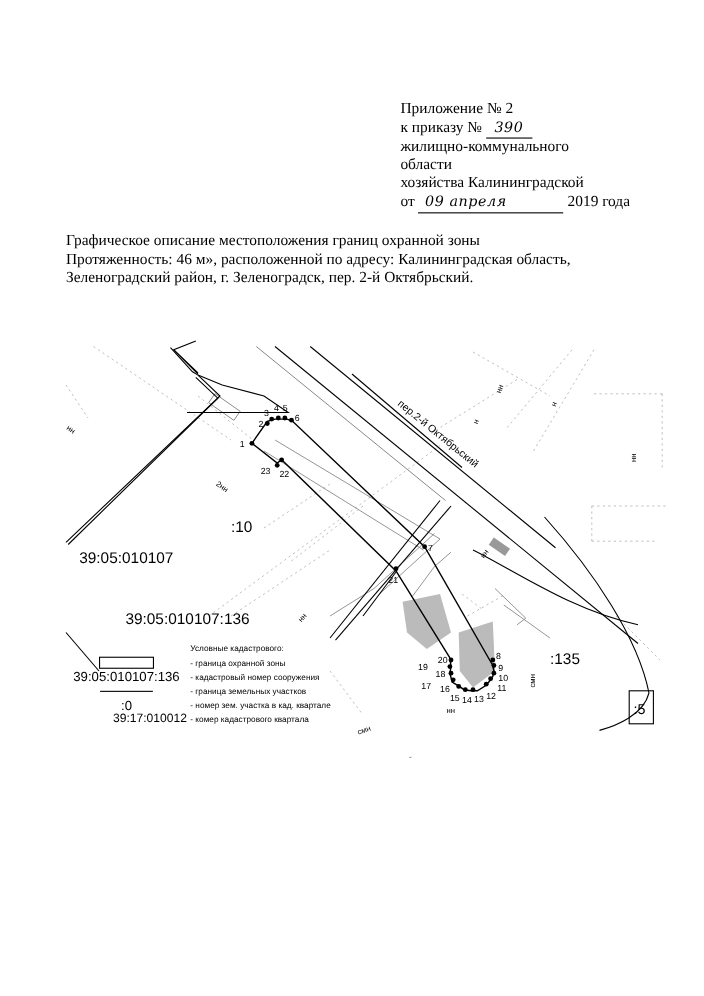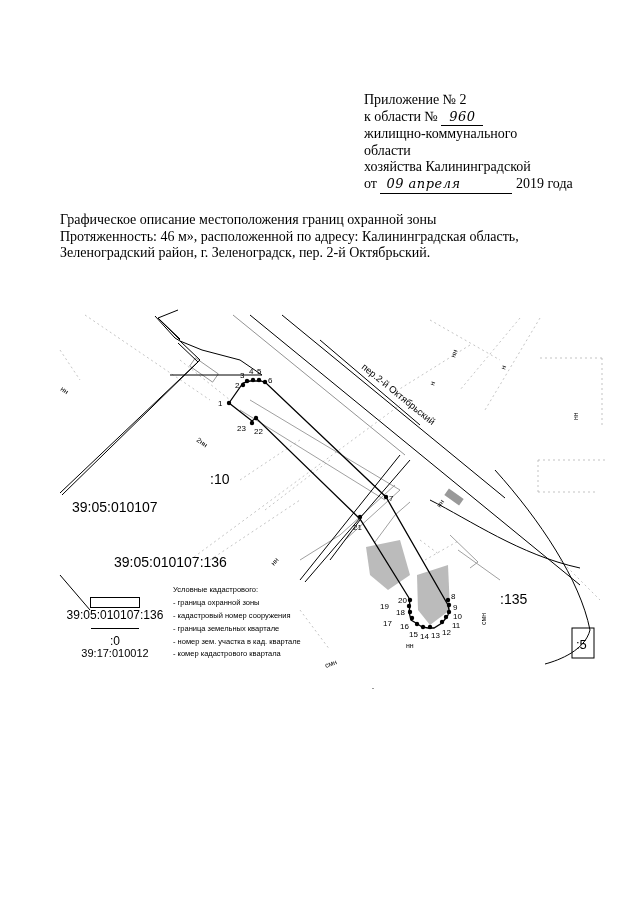--- a/index.html
+++ b/index.html
@@ -17,22 +17,22 @@
   .legend-txt { position: absolute; left: 113px; font-size: 7.5px; line-height: 13px; white-space: nowrap; }
   .legend-head { position: absolute; left: 113px; top: 0; font-size: 7.5px; }
   .dot { position: absolute; left: 372px; top: 688px; width: 2px; height: 1px; background: #999; }
 </style>
 </head>
 <body>
 
 <div class="appendix">
   <div>Приложение № 2</div>
   <div>
-    <span>к области №</span>
-    <span class="uline" style="width:42px;text-align:center;"><span class="hand">960</span></span>
+    <span>к приказу №</span>
+    <span class="uline" style="width:42px;text-align:center;"><span class="hand">390</span></span>
   </div>
   <div>жилищно-коммунального</div>
   <div>области</div>
   <div>хозяйства Калининградской</div>
   <div>
     <span>от</span>
     <span class="uline" style="width:126px;padding-left:6px;"><span class="hand">09 апреля</span></span>
     <span>2019 года</span>
   </div>
 </div>
@@ -197,25 +197,25 @@
   <div class="legend-row" style="top:11px;">
     <div class="legend-sym"><span style="display:inline-block;width:48px;height:9px;border:1px solid #000;margin-top:1px;"></span></div>
     <div class="legend-txt">- граница охранной зоны</div>
   </div>
   <div class="legend-row" style="top:24px;">
     <div class="legend-sym">39:05:010107:136</div>
     <div class="legend-txt">- кадастровый номер сооружения</div>
   </div>
   <div class="legend-row" style="top:37px;">
     <div class="legend-sym"><span style="display:inline-block;width:48px;height:0;border-top:1.2px solid #000;vertical-align:middle;"></span></div>
-    <div class="legend-txt">- граница земельных квартале</div>
+    <div class="legend-txt">- граница земельных участков</div>
   </div>
   <div class="legend-row" style="top:50px;">
     <div class="legend-sym">:0</div>
     <div class="legend-txt">- номер зем. участка в кад. квартале</div>
   </div>
   <div class="legend-row" style="top:62px;">
-    <div class="legend-sym" style="font-size:11px;">39:17:010012</div>
+    <div class="legend-sym" style="font-size:11px;text-align:right;">39:17:010012</div>
     <div class="legend-txt">- комер кадастрового квартала</div>
   </div>
 </div>
 
 <div class="dot"></div>
 
 </body></html>

